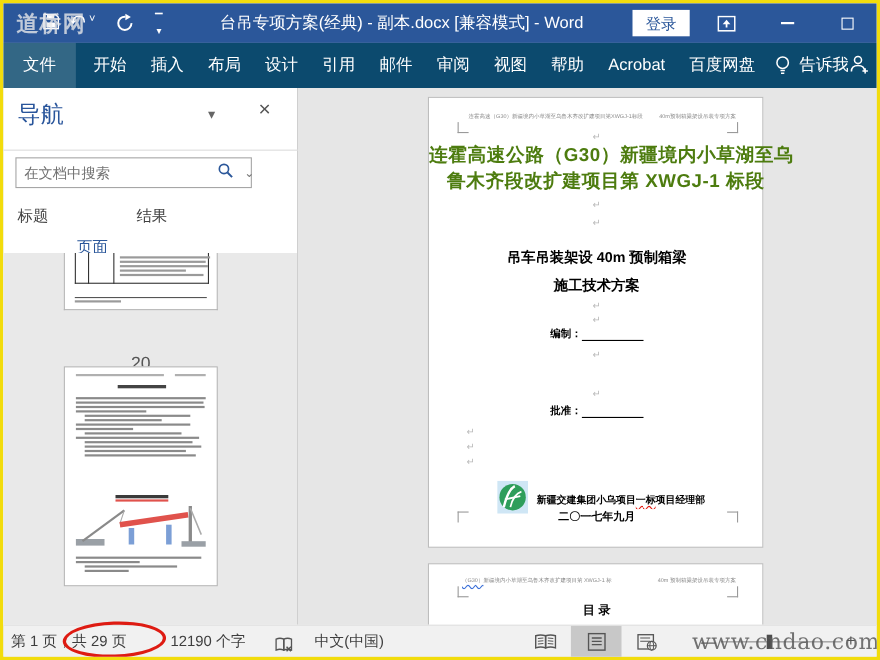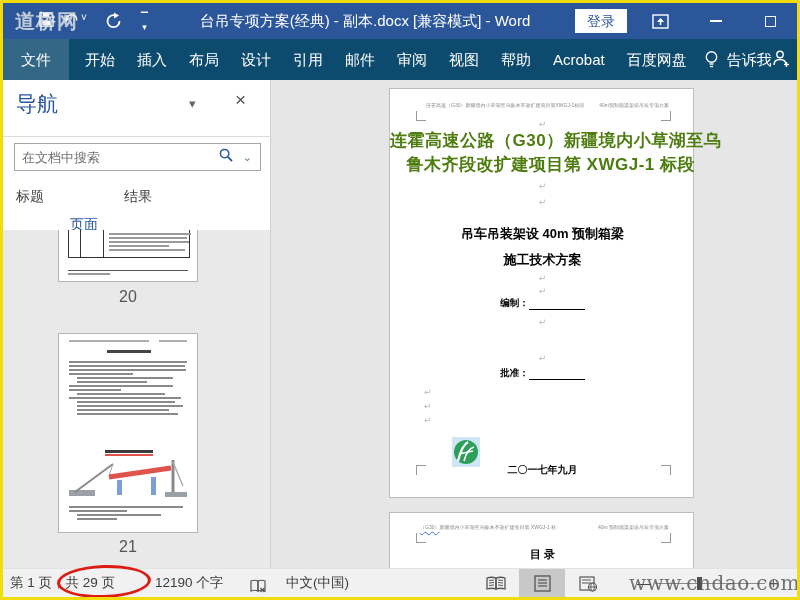--- a/index.html
+++ b/index.html
@@ -27,31 +27,31 @@
   .tab-file { background:rgba(255,255,255,0.16); padding:0 18px; margin-right:5px; }
   .bulb-wrap { margin-left:6px; margin-right:2px; display:flex; align-items:center; }
   .person-wrap { position:absolute; right:7px; top:10px; }
 
   
   .navpane { position:absolute; left:0; top:77px; width:268px; height:488px; background:#fff; border-right:1px solid #CFCFCF; }
   .nav-title { position:absolute; left:13px; top:10px; font-size:21px; color:#29559B; }
   .nav-dd { position:absolute; left:186px; top:16px; color:#666; font-size:13px; }
   .nav-close { position:absolute; left:232px; top:9px; color:#555; font-size:19px; }
   .nav-sep { position:absolute; left:0; top:56px; width:268px; border-top:1px solid #DCDCDC; }
-  .searchbox { position:absolute; left:11px; top:63px; width:247px; height:28px; border:1px solid #A6A6A6; background:#fff; display:flex; align-items:center; }
+  .searchbox { position:absolute; left:11px; top:63px; width:215px; height:28px; border:1px solid #A6A6A6; background:#fff; display:flex; align-items:center; }
   .searchbox input { flex:1; border:none; outline:none; font-size:13px; color:#444; padding-left:7px; font-family:inherit; background:transparent; }
   .searchbox input::placeholder { color:#707070; opacity:1; }
   .search-mag { margin-right:10px; }
   .search-dd { margin-right:8px; color:#777; font-size:11px; }
   .nav-tabs { position:absolute; left:13px; top:108px; display:flex; font-size:14px; color:#404040; }
   .nav-tab { margin-right:26px; padding-bottom:9px; }
   .nav-tab.active { color:#2B579A; border-bottom:4px solid #2B579A;margin-top:28px; }
   .thumb-area { position:absolute; left:0; top:150px; width:267px; height:338px; background:#E9E9E9; overflow:hidden; }
   .thumb-page { position:absolute; left:55px; width:140px; background:#fff; border:1px solid #B5B5B5; }
-  .thumb-label { position:absolute; left:55px; width:140px; text-align:center; font-size:16px; color:#555; }
+  .thumb-label { position:absolute; left:55px; width:140px; text-align:center; font-size:16px; color:#555;margin-top:34px; }
   
   .t20 { top:0; height:52px; border-top:none; }
   .t20-table { position:absolute; left:9px; top:0; width:122px; height:28px; border:1px solid #333; border-top:none; }
   .t20-v1 { position:absolute; left:11px; top:0; width:0; height:28px; border-left:1px solid #333; }
   .t20-v2 { position:absolute; left:34px; top:0; width:0; height:28px; border-left:1px solid #333; }
   .t20-rule { position:absolute; left:9px; top:40px; width:120px; border-top:1px solid #555; }
   .tline { height:2px; background:#8a8a8a; margin:2px 0 0 0; }
   .t20-celllines { position:absolute; left:40px; top:3px; width:86px; }
   .t20-cl { height:1.6px; background:#9a9a9a; margin-bottom:2.4px; }
   .t20-foot { position:absolute; left:9px; top:43px; width:42px; height:2px; background:#9a9a9a; }
@@ -296,20 +296,21 @@
       <div class="org-row">
         <span>
           <svg width="28" height="30" viewBox="0 0 28 30">
               <rect x="0" y="0" width="28" height="30" fill="#CFE6F5"></rect>
               <circle cx="14" cy="15" r="12" fill="#2E9E5B"></circle>
               <path d="M6 24 Q10 8 16 5" stroke="#fff" stroke-width="2.2" fill="none"></path>
               <path d="M12 24 Q15 12 22 10" stroke="#fff" stroke-width="1.6" fill="none"></path>
               <line x1="7" y1="17" x2="21" y2="14" stroke="#fff" stroke-width="1.6"></line>
             </svg>
         </span>
+        <span class="org-text"><span>新疆交建集团小乌项目</span><span class="wavy-red">一标</span><span>项目经理部</span></span>
       </div>
       <div class="doc-date">二〇一七年九月</div>
       <div class="crop bl" style="left:26px; bottom:22px;"></div>
       <div class="crop br" style="right:22px; bottom:22px;"></div>
     </div>
 
     <div class="page page2">
       <div class="hdr" style="left:30px; top:11px;"><span class="wavy-blue">（G30）</span><span>新疆境内小草湖至乌鲁木齐改扩建项目第 XWGJ-1 标</span></div>
       <div class="hdr" style="right:24px; top:11px;">40m 预制箱梁架设吊装专项方案</div>
       <div class="crop tl" style="left:26px; top:20px;"></div>

